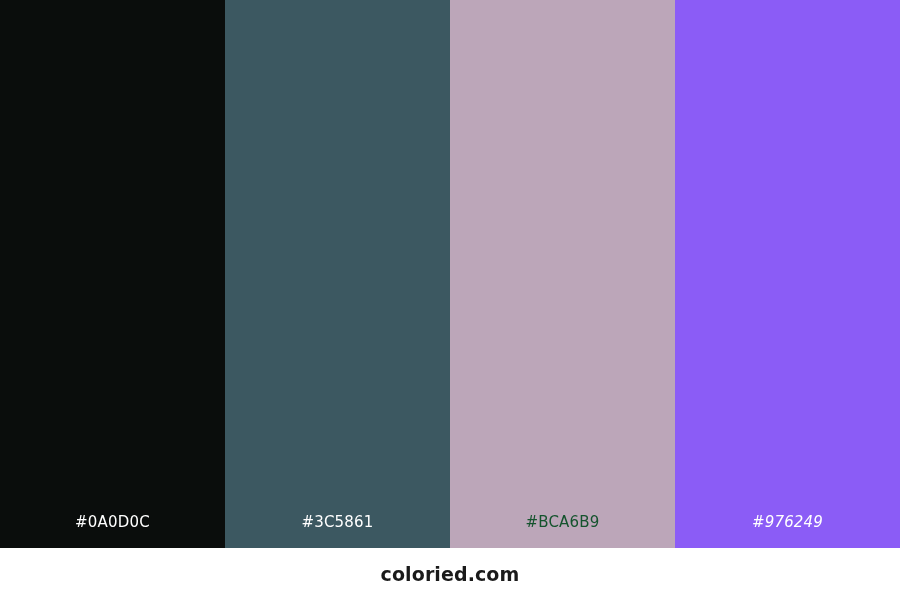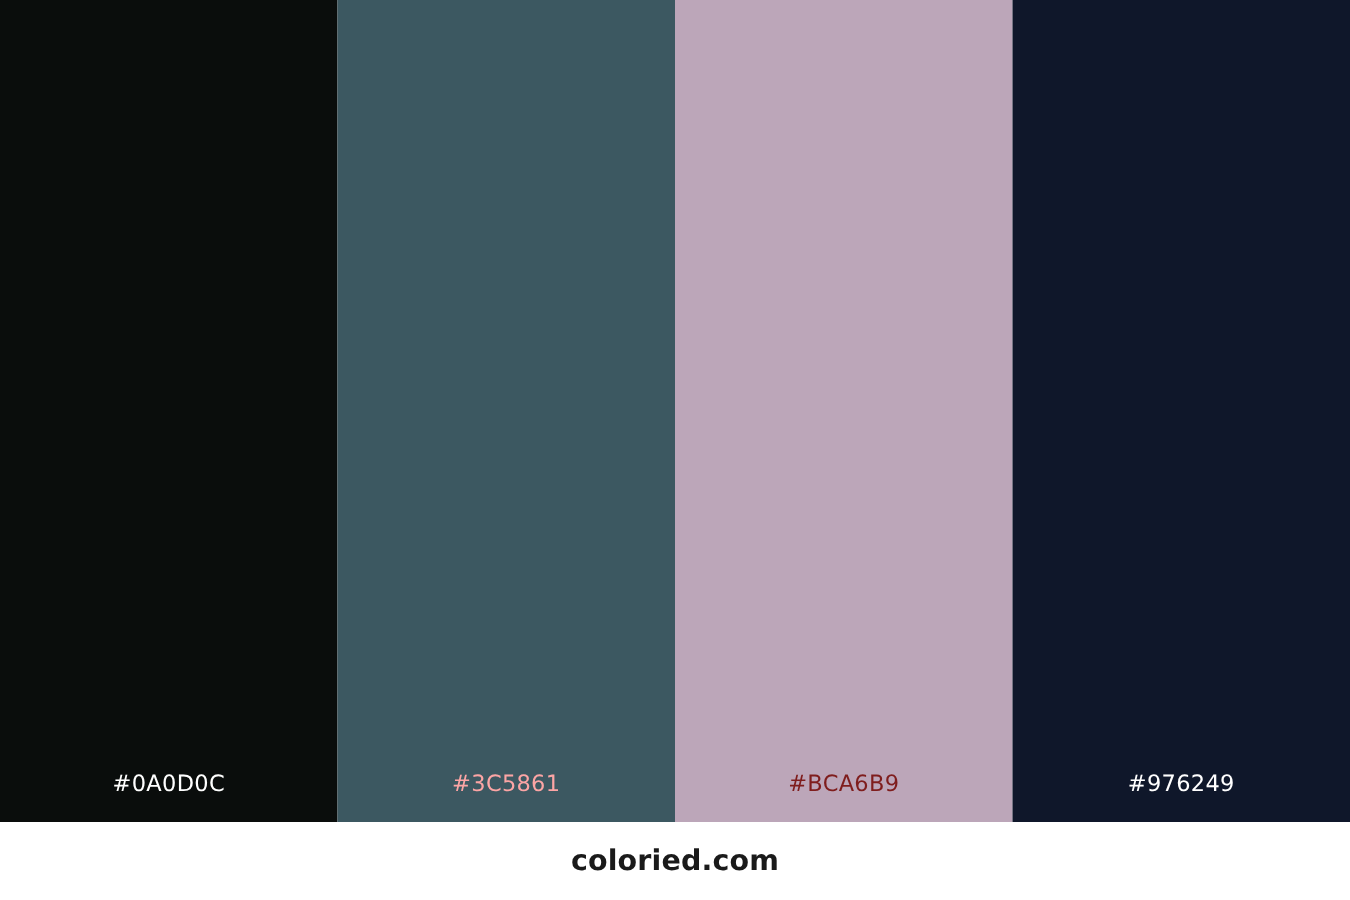--- a/index.html
+++ b/index.html
@@ -72,29 +72,29 @@
 
 <div class="palette-page">
 
   <div class="swatch-strip">
 
     <div class="swatch" style="background-color: rgb(10, 13, 12);">
       <span class="swatch-label" style="color: rgb(255, 255, 255);">#0A0D0C</span>
     </div>
 
     <div class="swatch" style="background-color: rgb(60, 88, 97);">
-      <span class="swatch-label" style="color: #fca5a5;">#3C5861</span>
+      <span class="swatch-label" style="color: #ffffff;">#3C5861</span>
     </div>
 
 
     <div class="swatch" style="background-color: rgb(188, 166, 185);">
-      <span class="swatch-label" style="color: #7f1d1d;">#BCA6B9</span>
+      <span class="swatch-label" style="color: #14532d;">#BCA6B9</span>
     </div>
 
-    <div class="swatch" style="background-color: #0f172a;">
+    <div class="swatch" style="background-color: #8b5cf6; font-style: italic;">
       <span class="swatch-label" style="color: rgb(255, 255, 255);">#976249</span>
     </div>
 
   </div>
 
   <div class="footer-bar">
     <span class="footer-brand" style="color: rgb(26, 26, 26);">coloried.com</span>
   </div>
 
 </div>

